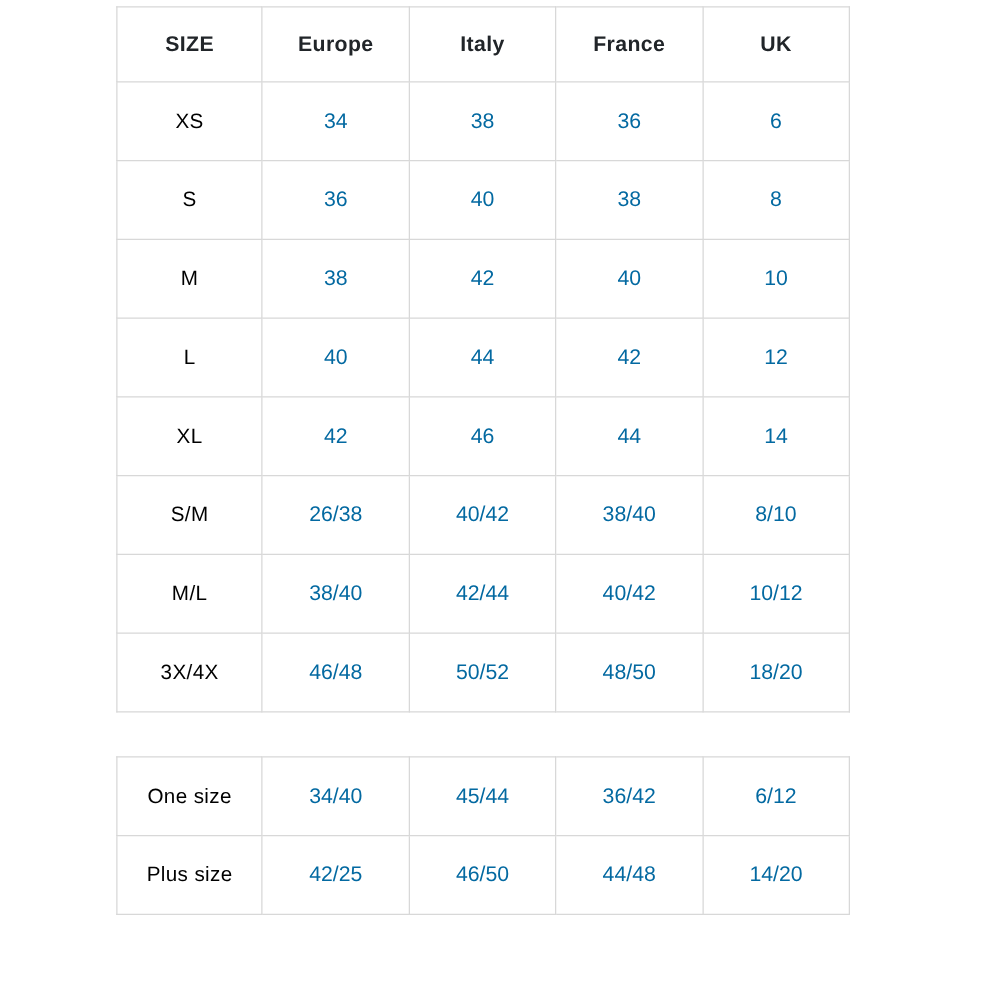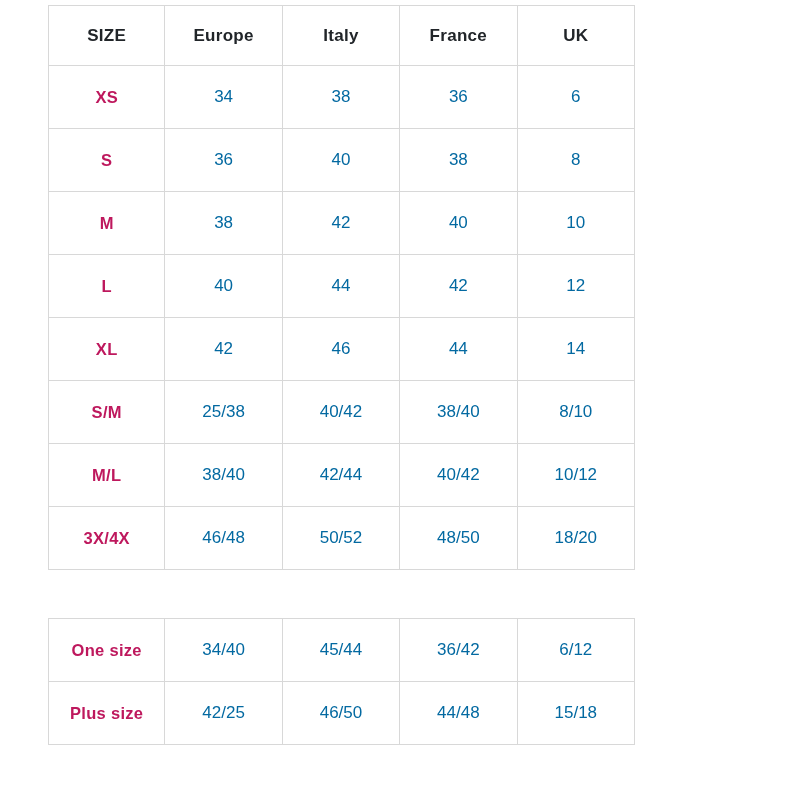--- a/index.html
+++ b/index.html
@@ -9,21 +9,21 @@
     background: #ffffff;
     font-family: "Liberation Sans", sans-serif;
   }
   body {
     width: 800px;
     height: 800px;
     overflow: hidden;
   }
   .wrap {
     padding-top: 5px;
-    padding-left: 48px;
+    padding-left: 93px;
     border-radius: 10px;
   }
   table {
     border-collapse: collapse;
     table-layout: fixed;
     width: 587px;
   }
   col { width: 117px; }
   col.c0 { width: 116px; }
   th, td {
@@ -40,27 +40,27 @@
     color: #212529;
     letter-spacing: 0.3px;
   }
   tbody td {
     height: 63px;
     font-size: 17px;
     font-weight: 400;
     color: #0369a1;
   }
   tbody td.size-cell {
-    font-weight: 700;
+    font-weight: 400;
     font-size: 16.5px;
-    color: #be185d;
+    color: #000000;
     letter-spacing: 0.3px;
   }
   .table-secondary {
-    margin-top: 48px;
+    margin-top: 35px;
   }
 </style>
 </head>
 <body>
 
 <div class="wrap">
 
   <table class="table-main">
     <colgroup>
         <col class="c0">
@@ -109,21 +109,21 @@
       </tr>
       <tr>
         <td class="size-cell">XL</td>
         <td>42</td>
         <td>46</td>
         <td>44</td>
         <td>14</td>
       </tr>
       <tr>
         <td class="size-cell">S/M</td>
-        <td>25/38</td>
+        <td>26/38</td>
         <td>40/42</td>
         <td>38/40</td>
         <td>8/10</td>
       </tr>
       <tr>
         <td class="size-cell">M/L</td>
         <td>38/40</td>
         <td>42/44</td>
         <td>40/42</td>
         <td>10/12</td>
@@ -152,18 +152,18 @@
         <td>34/40</td>
         <td>45/44</td>
         <td>36/42</td>
         <td>6/12</td>
       </tr>
       <tr>
         <td class="size-cell">Plus size</td>
         <td>42/25</td>
         <td>46/50</td>
         <td>44/48</td>
-        <td>15/18</td>
+        <td>14/20</td>
       </tr>
     </tbody>
   </table>
 
 </div>
 
 </body></html>

